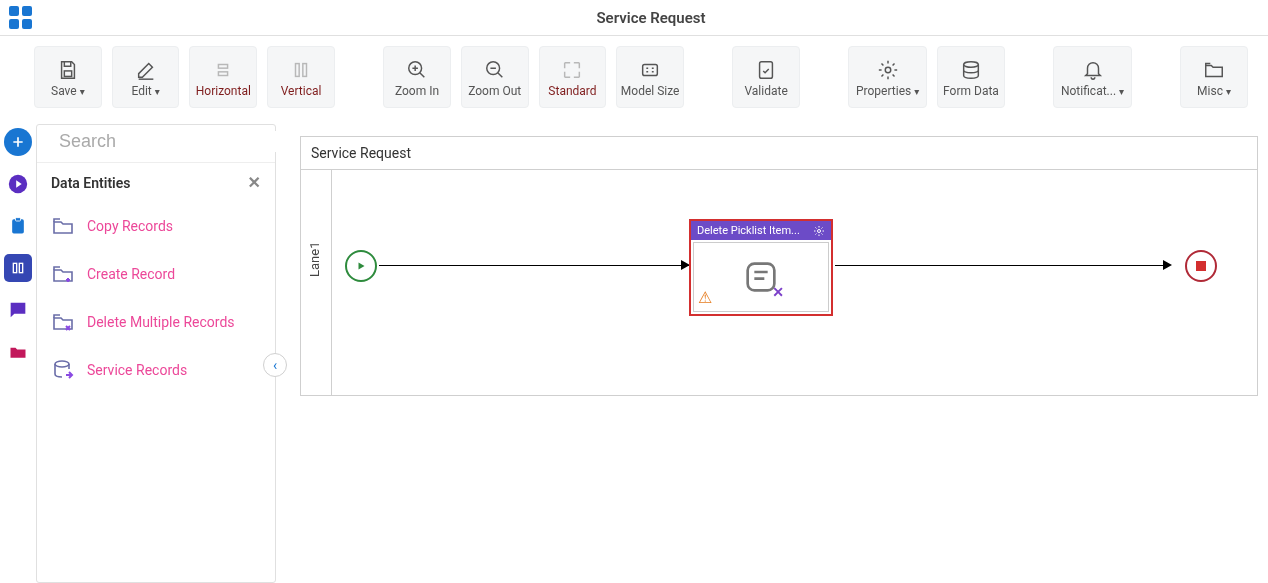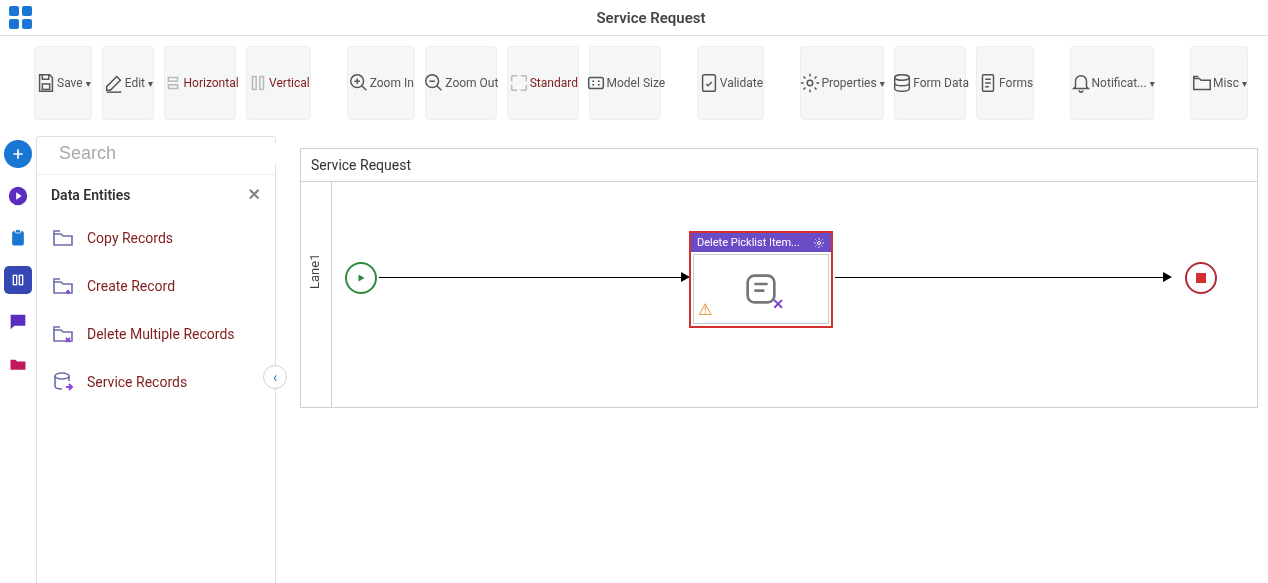--- a/index.html
+++ b/index.html
@@ -6,21 +6,21 @@
 body { font-family: -apple-system, BlinkMacSystemFont, "Segoe UI", Roboto, sans-serif; font-size: 13px; color: #333; background: #fff; width: 1268px; height: 583px; overflow: hidden; }
 
 
 .top-bar { display: flex; align-items: center; height: 36px; border-bottom: 1px solid #e0e0e0; }
 .app-grid { width: 28px; height: 28px; margin-left: 6px; display: flex; flex-wrap: wrap; gap: 3px; align-content: center; justify-content: center; }
 .app-grid span { width: 10px; height: 10px; background: #1976d2; border-radius: 2px; }
 .top-title { flex: 1; text-align: center; font-size: 15px; font-weight: 600; color: #444; }
 
 
 .toolbar { display: flex; gap: 10px; padding: 10px 20px 10px 34px; align-items: flex-start; }
-.tb-btn { display: flex; align-items: center; justify-content: center; background: #f5f6f7; border: 1px solid #eceef0; border-radius: 4px; width: 72px; height: 74px; cursor: pointer; }
+.tb-btn { display: flex; flex-direction: column; align-items: center; justify-content: center; background: #f5f6f7; border: 1px solid #eceef0; border-radius: 4px; width: 72px; height: 62px; cursor: pointer; }
 .tb-btn.wide { width: 84px; }
 .tb-ico { height: 28px; display: flex; align-items: center; justify-content: center; color: #555; }
 .tb-ico.dim { color: #b8b8b8; }
 .tb-lbl { font-size: 12px; color: #555; display: flex; align-items: center; gap: 3px; white-space: nowrap; }
 .tb-lbl.dim { color: #7f1d1d; }
 .chev { font-size: 10px; }
 .tb-spacer { width: 30px; }
 
 
 .main { display: flex; height: calc(583px - 36px - 82px); }
@@ -35,21 +35,21 @@
 .rail-folder { color: #c2185b; }
 
 
 .sidebar { width: 240px; border: 1px solid #e0e0e0; border-radius: 3px; margin-top: 6px; background: #fff; position: relative; }
 .sb-hdr { padding: 14px 14px 10px; font-size: 13px; font-weight: 700; color: #444; letter-spacing: .3px; }
 .sb-search { display: flex; align-items: center; gap: 8px; padding: 6px 14px 10px; border-bottom: 1px solid #eee; }
 .sb-search input { border: none; outline: none; font-size: 18px; flex: 1; color: #666; }
 .sb-search input::placeholder { color: #aaa; }
 .sb-cat { display: flex; align-items: center; justify-content: space-between; padding: 10px 14px; font-weight: 600; color: #333; font-size: 14px; }
 .sb-close { color: #888; cursor: pointer; font-size: 16px; }
-.sb-item { display: flex; align-items: center; gap: 12px; padding: 12px 14px; cursor: pointer; font-size: 14px; color: #7f1d1d; }
+.sb-item { display: flex; align-items: center; gap: 12px; padding: 12px 14px; cursor: pointer; font-size: 14px; color: #ec4899; }
 .sb-item .ic { color: #6a6da8; flex-shrink: 0; }
 .sb-item.highlight { border: 2px solid #d32f2f; border-radius: 2px; margin: 2px 0; }
 .collapse-handle { position: absolute; right: -12px; top: 228px; width: 24px; height: 24px; border: 1px solid #d0d0d0; border-radius: 50%; background: #fff; display: flex; align-items: center; justify-content: center; color: #1976d2; cursor: pointer; font-size: 14px; }
 
 
 .canvas-wrap { flex: 1; padding: 18px 10px 0 24px; }
 .canvas { border: 1px solid #cfcfcf; height: 260px; position: relative; background: #fff; }
 .canvas-title { position: absolute; left: 10px; top: 8px; font-size: 14px; color: #333; }
 .canvas-hline { position: absolute; left: 0; right: 0; top: 32px; height: 1px; background: #cfcfcf; }
 .lane-vline { position: absolute; left: 30px; top: 32px; bottom: 0; width: 1px; background: #cfcfcf; }
@@ -188,29 +188,20 @@
       </div>
   </div>
   <div class="tb-btn">
     <div class="tb-ico">
         <svg width="22" height="22" viewBox="0 0 24 24" fill="none" stroke="currentColor" stroke-width="1.6">
           <ellipse cx="12" cy="6" rx="8" ry="3"></ellipse>
           <path d="M4 6v6c0 1.7 3.6 3 8 3s8-1.3 8-3V6M4 12v6c0 1.7 3.6 3 8 3s8-1.3 8-3v-6"></path>
         </svg>
       </div>
     <div class="tb-lbl">Form Data</div>
-  </div>
-  <div class="tb-btn">
-    <div class="tb-ico">
-        <svg width="22" height="22" viewBox="0 0 24 24" fill="none" stroke="currentColor" stroke-width="1.6">
-          <rect x="6" y="3" width="12" height="18" rx="1"></rect>
-          <path d="M9 8h6M9 12h6M9 16h4"></path>
-        </svg>
-      </div>
-    <div class="tb-lbl">Forms</div>
   </div>
   <div class="tb-spacer"></div>
   <div class="tb-btn wide">
     <div class="tb-ico">
         <svg width="22" height="22" viewBox="0 0 24 24" fill="none" stroke="currentColor" stroke-width="1.6">
           <path d="M6 16V10a6 6 0 1112 0v6l2 2H4z"></path>
           <path d="M10 20a2 2 0 004 0"></path>
         </svg>
       </div>
     <div class="tb-lbl">

